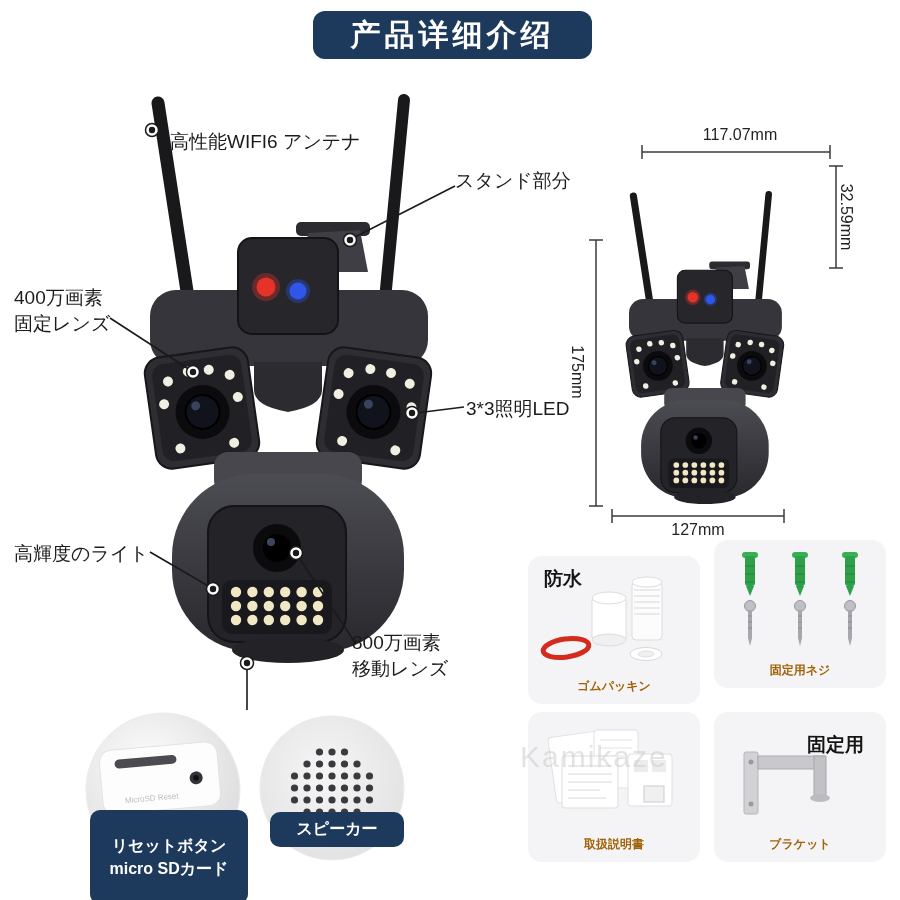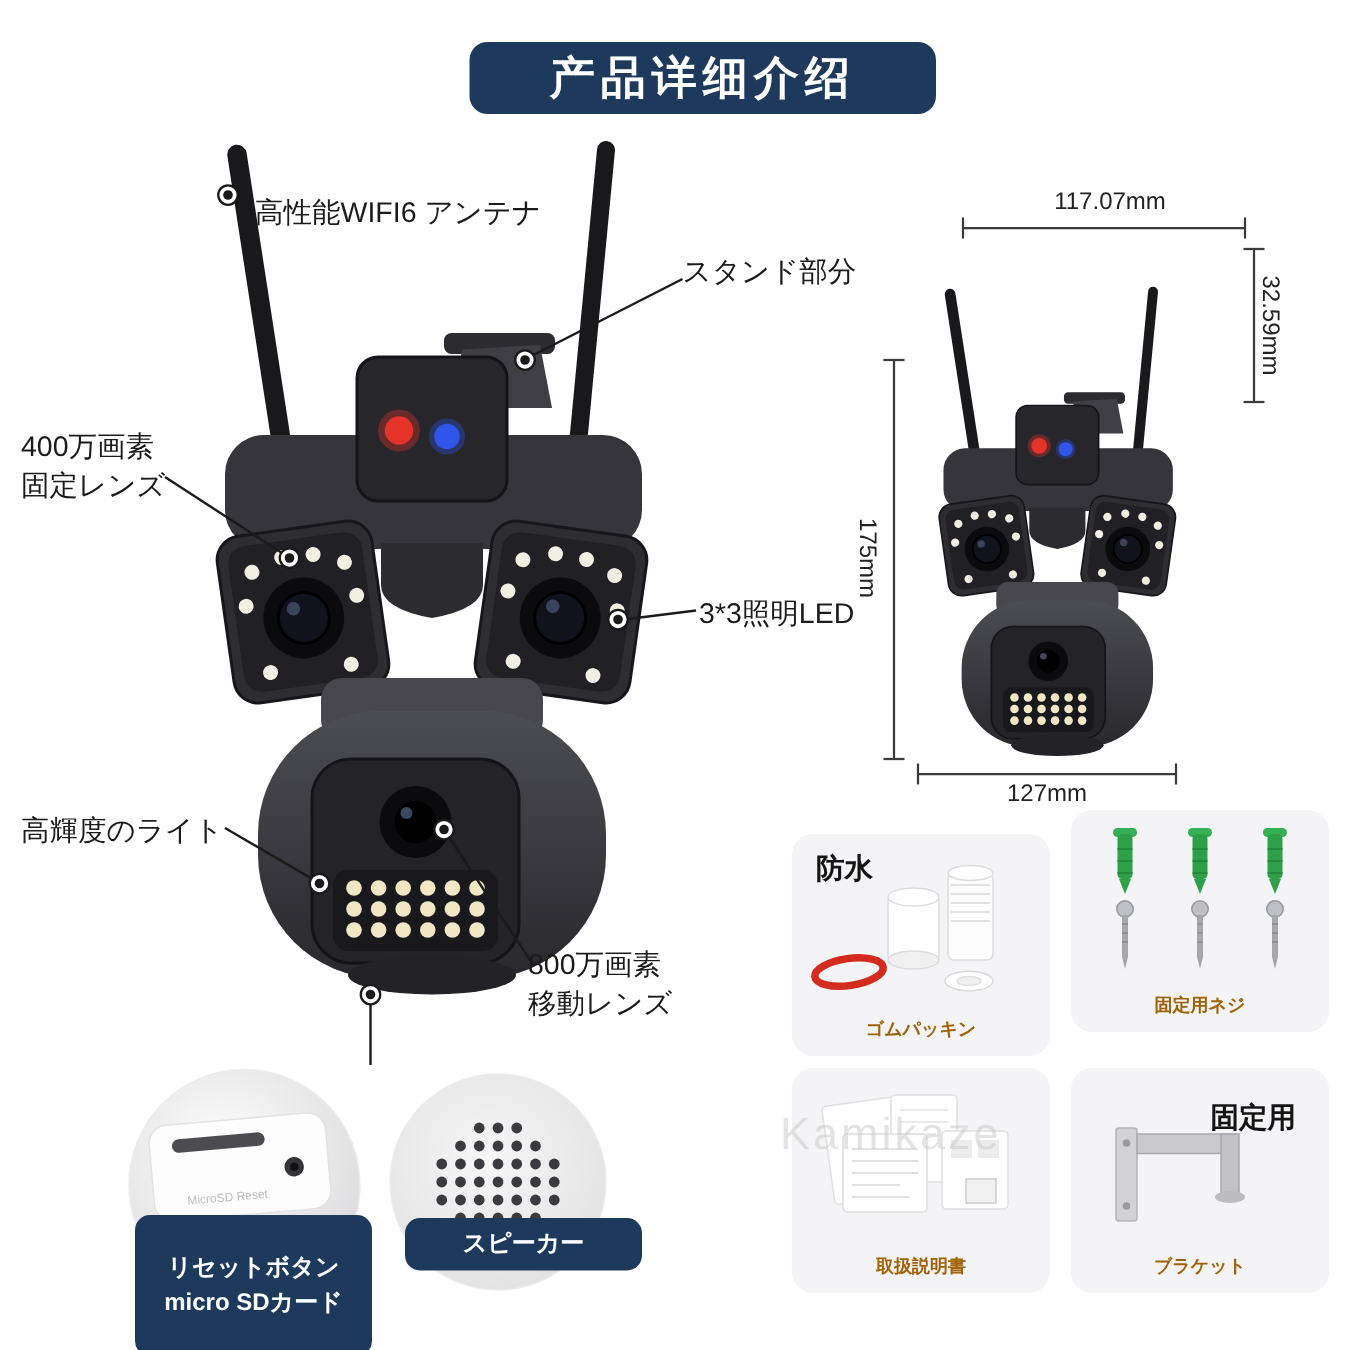--- a/index.html
+++ b/index.html
@@ -1,39 +1,39 @@
 <!DOCTYPE html>
 <html style="--navy: #1d3a5c; --card_bg: #f4f4f6; --red_light: #e6332a; --blue_light: #2f56e8; --anchor_green: #2ea04a; --ring_red: #d42b1f;"><head>
 <meta charset="utf-8">
 <style>
   html,body{margin:0;padding:0;background:#fff;}
   #stage{position:relative;width:900px;height:900px;background:#fff;overflow:hidden;
          font-family:"Liberation Sans","DejaVu Sans",sans-serif;color:#1b1b1b;}
   #scene{position:absolute;left:0;top:0;z-index:1;}
-  .title-badge{position:absolute;left:313px;top:28px;width:311px;height:48px;z-index:3;
+  .title-badge{position:absolute;left:313px;top:11px;width:279px;height:48px;z-index:3;
     background:var(--navy,#1d3a5c);border-radius:12px;display:flex;align-items:center;justify-content:center;
     color:#fff;font-size:30px;font-weight:bold;letter-spacing:4px;}
   .lbl{position:absolute;font-size:19px;color:#1b1b1b;z-index:2;white-space:nowrap;}
   #lbl-antenna{left:170px;top:118px;margin-top:11px;}
   #lbl-stand{left:455px;top:168px;}
   #lbl-fixed1{left:14px;top:285px;text-align:right;}
   #lbl-fixed2{left:14px;top:311px;}
   #lbl-led{left:466px;top:396px;}
   #lbl-light{left:14px;top:541px;}
   #lbl-moving1{left:352px;top:630px;}
   #lbl-moving2{left:352px;top:656px;}
   .dim{position:absolute;font-size:16px;color:#222;z-index:2;white-space:nowrap;}
   #dim-top{left:646px;top:126px;width:188px;text-align:center;}
   #dim-right{left:846px;top:217px;transform:translate(-50%,-50%) rotate(90deg);}
   #dim-left{left:577px;top:372px;transform:translate(-50%,-50%) rotate(90deg);}
   #dim-bottom{left:648px;top:521px;width:100px;text-align:center;}
   .badge{position:absolute;background:var(--navy,#1d3a5c);color:#fff;border-radius:10px;
     text-align:center;font-weight:bold;z-index:3;}
   #badge-reset{left:90px;top:810px;width:158px;padding:24px 0;font-size:16px;line-height:1.45;}
-  #badge-speaker{left:270px;top:812px;width:126px;padding:7px 16px;font-size:16px;}
+  #badge-speaker{left:270px;top:812px;width:126px;padding:7px 4px;font-size:16px;}
   .card{position:absolute;width:172px;height:148px;background:var(--card_bg,#f4f4f6);border-radius:14px;z-index:2;}
   #card-gasket{left:528px;top:556px;}
   #card-screws{left:714px;top:540px;}
   #card-manual{left:528px;top:712px;height:150px;}
   #card-bracket{left:714px;top:712px;height:150px;}
   .card svg{position:absolute;left:0;top:0;}
   .card-label{position:absolute;bottom:9px;left:0;width:100%;text-align:center;font-weight:bold;font-size:12px;color:#a16207;}
   .card-tag{position:absolute;font-weight:bold;font-size:19px;color:#141414;}
   #tag-waterproof{left:16px;top:10px;}
   #tag-fixing{right:22px;top:20px;}

